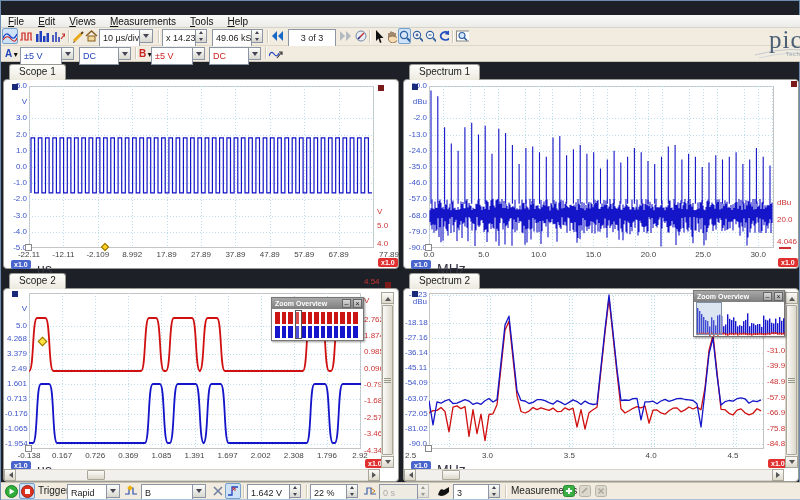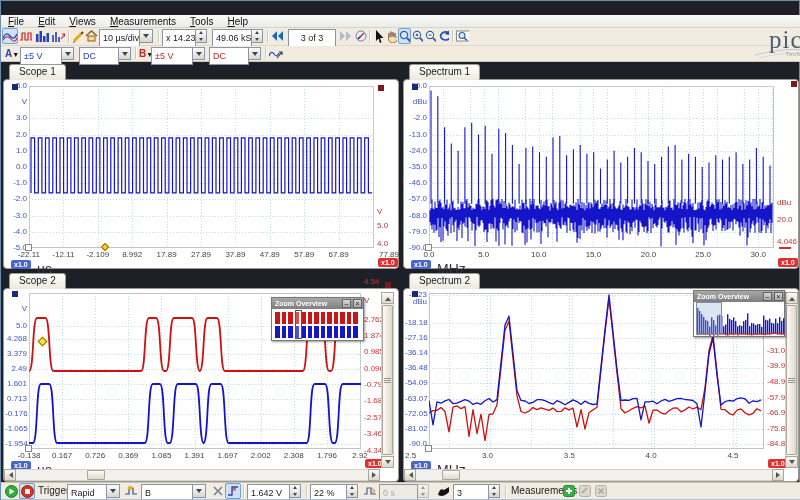--- a/index.html
+++ b/index.html
@@ -466,21 +466,21 @@
         <line x1="0" y1="136.5" x2="335" y2="136.5" stroke="#bbdeea" stroke-width="1" stroke-dasharray="1,2"></line>
         <line x1="0" y1="151.5" x2="335" y2="151.5" stroke="#bbdeea" stroke-width="1" stroke-dasharray="1,2"></line>
         <path d="M0,119.9L4,117.6L8,117.4L12,114.5L16,118.5L20,138.8L24,114.1L28,112.9L32,115.7L36,113.7L40,143.4L44,116.7L48,140.6L52,121.2L56,147.7L60,121.5L64,120.8L68,111.7L72,74.4L76,37.2L80,28.3L84,65.5L88,102.8L92,118.5L96,120.0L100,118.1L104,114.6L108,116.6L112,114.8L116,116.2L120,117.4L124,115.1L128,118.6L132,118.4L136,114.8L140,116.9L144,115.2L148,134.0L152,116.7L156,136.0L160,119.7L164,116.7L168,114.3L172,77.0L176,39.7L180,5.4L184,42.7L188,79.9L192,115.8L196,120.0L200,117.8L204,115.3L208,113.7L212,114.9L216,113.0L220,130.2L224,117.2L228,116.9L232,119.9L236,121.2L240,117.8L244,115.2L248,114.9L252,118.8L256,116.9L260,114.0L264,116.0L268,114.1L272,116.7L276,94.8L280,57.5L284,41.8L288,79.1L292,116.3L296,116.7L300,120.3L304,122.0L308,117.1L312,115.9L316,119.8L320,121.8L324,120.3L328,115.7L332,117.9" fill="none" stroke="#d01010" stroke-width="1.3" stroke-linejoin="round"></path>
         <path d="M0,107.7L4,131.9L8,108.8L12,110.2L16,107.9L20,106.5L24,110.5L28,110.2L32,108.3L36,106.7L40,108.1L44,111.4L48,109.9L52,111.3L56,107.8L60,105.5L64,109.0L68,106.6L72,69.4L76,32.1L80,23.2L84,60.5L88,97.7L92,107.4L96,108.0L100,110.5L104,109.4L108,106.7L112,106.6L116,107.7L120,109.6L124,111.2L128,107.7L132,109.4L136,111.7L140,109.4L144,106.9L148,108.6L152,111.6L156,108.1L160,110.4L164,111.5L168,110.9L172,73.6L176,36.4L180,2.0L184,39.3L188,76.5L192,107.5L196,107.0L200,107.3L204,105.6L208,105.3L212,126.8L216,108.9L220,108.9L224,108.2L228,110.8L232,108.0L236,106.4L240,108.3L244,107.2L248,105.6L252,105.3L256,106.5L260,106.8L264,107.5L268,110.8L272,134.0L276,98.2L280,60.9L284,45.2L288,82.4L292,112.1L296,108.7L300,107.5L304,108.1L308,105.7L312,104.8L316,105.8L320,110.2L324,107.8L328,108.7L332,106.9" fill="none" stroke="#1414c8" stroke-width="1.3" stroke-linejoin="round"></path>
       </svg>
       <div class="abs ylab blue" style="left: 404px; top: 289.56px; width: 22px;">-0.23</div>
       <div class="abs ylab blue" style="left: 404px; top: 296.58px; width: 22px;">dBu</div>
       <div class="abs ylab blue" style="left: 404px; top: 317.64px; width: 22px;">-18.18</div>
       <div class="abs ylab blue" style="left: 404px; top: 332.85px; width: 22px;">-27.16</div>
       <div class="abs ylab blue" style="left: 404px; top: 348.06px; width: 22px;">-36.14</div>
-      <div class="abs ylab blue" style="left: 404px; top: 363.27px; width: 22px;">-36.48</div>
+      <div class="abs ylab blue" style="left: 404px; top: 363.27px; width: 22px;">-45.11</div>
       <div class="abs ylab blue" style="left: 404px; top: 378.48px; width: 22px;">-54.09</div>
       <div class="abs ylab blue" style="left: 404px; top: 393.69px; width: 22px;">-63.07</div>
       <div class="abs ylab blue" style="left: 404px; top: 408.9px; width: 22px;">-72.05</div>
       <div class="abs ylab blue" style="left: 404px; top: 424.11px; width: 22px;">-81.02</div>
       <div class="abs ylab blue" style="left: 404px; top: 439.32px; width: 22px;">-90.0</div>
       <div class="abs ylab red" style="left: 766px; top: 330.12px; width: 26px;">-22.03</div>
       <div class="abs ylab red" style="left: 766px; top: 345.72px; width: 26px;">-31.01</div>
       <div class="abs ylab red" style="left: 766px; top: 361.32px; width: 26px;">-39.99</div>
       <div class="abs ylab red" style="left: 766px; top: 376.92px; width: 26px;">-48.96</div>
       <div class="abs ylab red" style="left: 766px; top: 392.52px; width: 26px;">-57.94</div>

